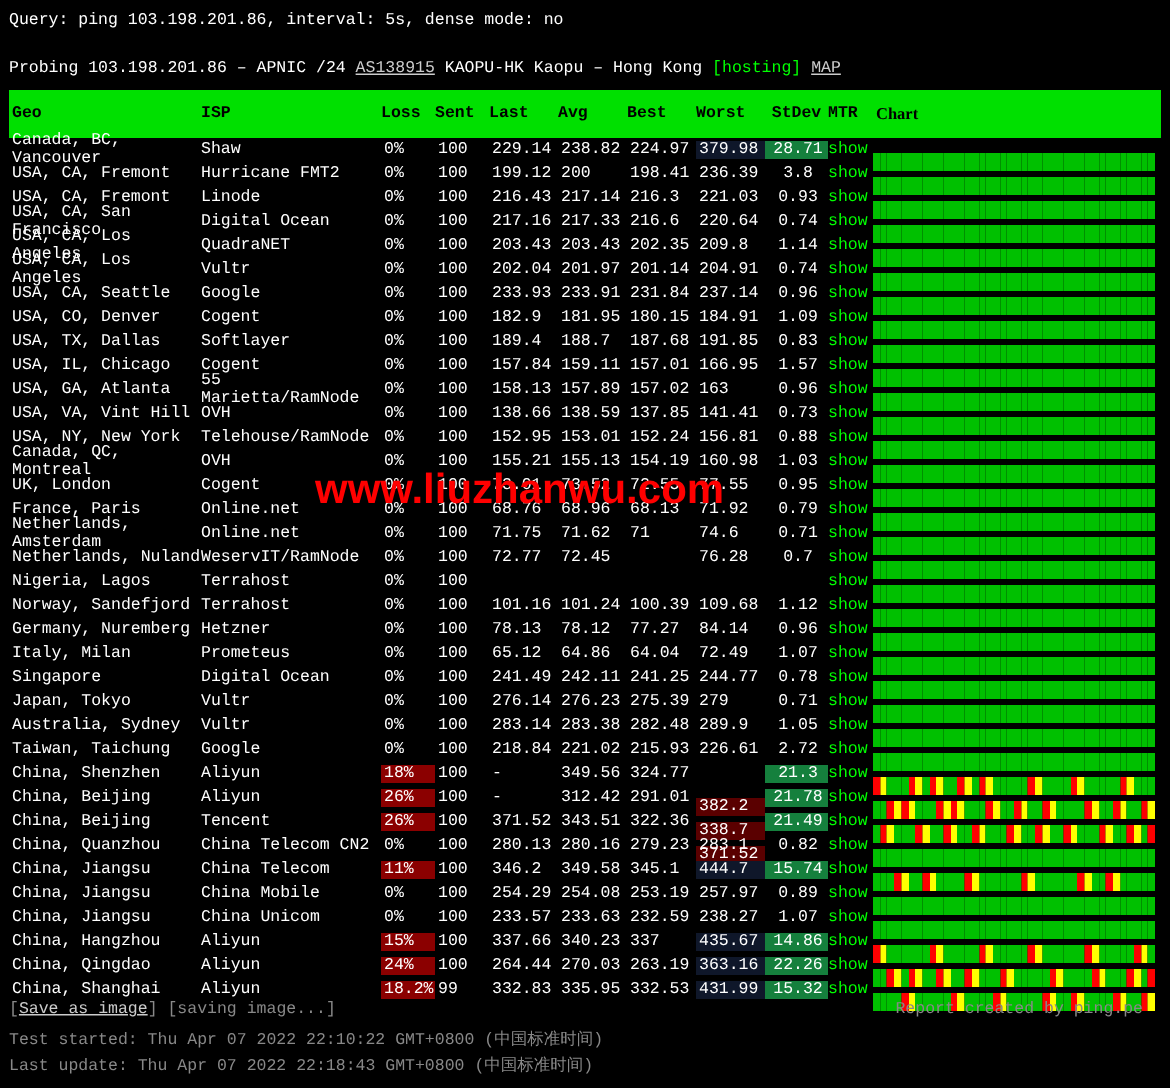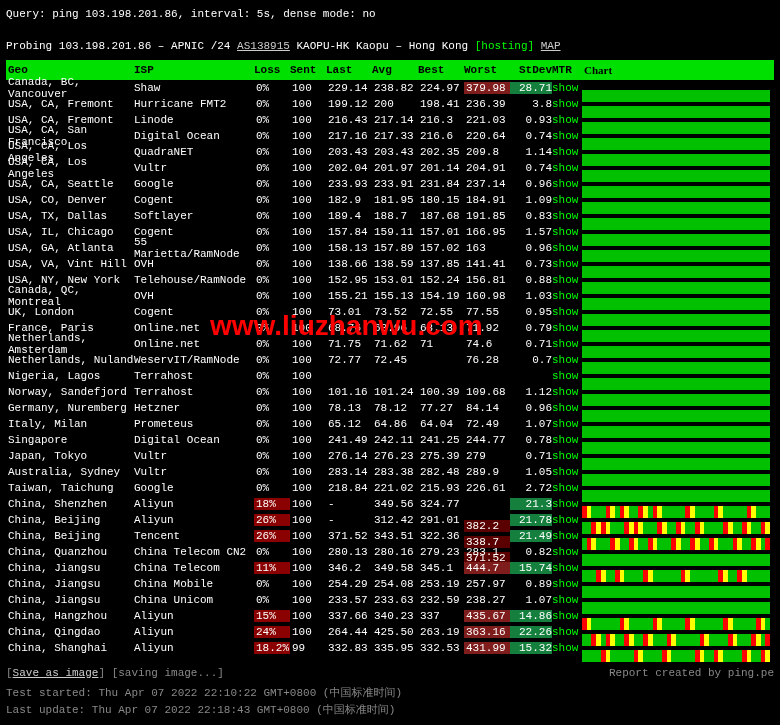--- a/index.html
+++ b/index.html
@@ -20,48 +20,48 @@
 .probing-line .apnic { color: #fff; }
 .probing-line .asn { color: #ccc; text-decoration: underline; }
 .probing-line .company { color: #fff; }
 .probing-line .hosting { color: #00ff00; }
 .probing-line .map { color: #ccc; text-decoration: underline; }
 .header-row {
   background: #00e000;
   color: #000;
   display: flex;
   font-weight: bold;
-  height: 20px;
+  height: 32px;
   align-items: center;
 }
 .data-row {
   display: flex;
   height: 16px;
   align-items: center;
 }
 .col-geo { width: 128px; padding-left: 2px; }
 .col-isp { width: 120px; }
 .col-loss { width: 36px; text-align: left; }
 .col-sent { width: 36px; text-align: left; }
 .col-last { width: 46px; text-align: left; }
 .col-avg { width: 46px; text-align: left; }
 .col-best { width: 46px; text-align: left; }
 .col-worst { width: 46px; text-align: left; }
-.col-stdev { width: 42px; text-align: right; }
+.col-stdev { width: 42px; text-align: center; }
 .col-mtr { width: 30px; text-align: left; }
 .col-chart { flex: 1; padding-left: 2px; position: relative; font-family: Liberation Serif, serif; }
 .geo-cell { color: #fff; }
 .isp-cell { color: #fff; }
 .loss-cell { color: #fff; padding-left:2px; }
 .sent-cell { color: #fff; padding-left:2px; }
 .ping-cell { color: #fff; padding-left:2px; }
 .mtr-link { color: #00ff00; margin-top: 48px; }
 .loss-bad { background: #8b0000; }
 .worst-bad { background: #5a0000; margin-top: 43px; }
-.worst-vbad { background: #7f1d1d; }
+.worst-vbad { background: #0f172a; }
 .stdev-bad { background: #15803d; }
 .chart-bar {
   position: absolute;
   top: 2px;
   left: 0;
   right: 4px;
   height: 12px;
   display: flex;
 }
 .chart-seg { height: 100%; background: #00c000; flex:1; }
@@ -75,21 +75,21 @@
   font-size: 28px;
   font-family: Arial, sans-serif;
   font-weight: bold;
   pointer-events: none;
   z-index: 10;
 }
 .footer {
   position: absolute;
   bottom: 8px;
   left: 6px;
-  right: 6px;
+  right: 18px;
   color: #888;
 }
 .footer-top { display:flex; justify-content: space-between; margin-bottom: 6px;}
 .save-link { color: #ccc; text-decoration: underline; cursor:pointer; }
 .saving-text { color: #888; }
 .report-by { color: #888; }
 .footer-line { color: #888; margin-top: 2px; }
 .timestamp-labels {
   display: flex;
   justify-content: space-between;
@@ -2027,21 +2027,21 @@
           <div class="chart-seg"></div>
         </div>
       </div>
     </div>
     <div class="data-row">
       <div class="col-geo geo-cell">China, Qingdao</div>
       <div class="col-isp isp-cell">Aliyun</div>
       <div class="col-loss loss-cell loss-bad">24%</div>
       <div class="col-sent sent-cell">100</div>
       <div class="col-last ping-cell">264.44</div>
-      <div class="col-avg ping-cell">425.50</div>
+      <div class="col-avg ping-cell">270.03</div>
       <div class="col-best ping-cell">263.19</div>
       <div class="col-worst ping-cell worst-vbad">363.16</div>
       <div class="col-stdev ping-cell stdev-bad">22.26</div>
       <div class="col-mtr"><span class="mtr-link">show</span></div>
       <div class="col-chart">
         <div class="chart-bar">
           <div class="chart-seg"></div>
           <div class="chart-seg"></div>
           <div class="chart-seg red"></div>
           <div class="chart-seg yellow"></div>

